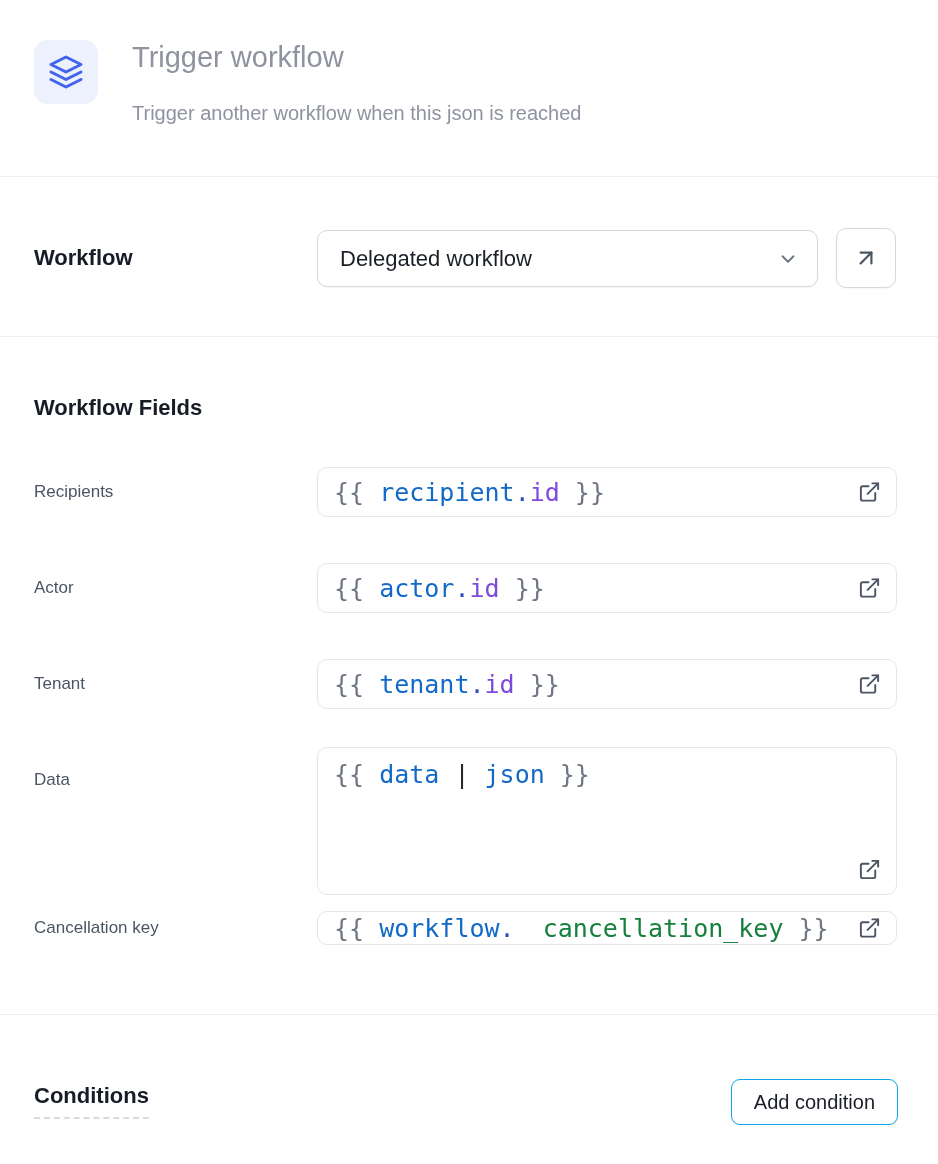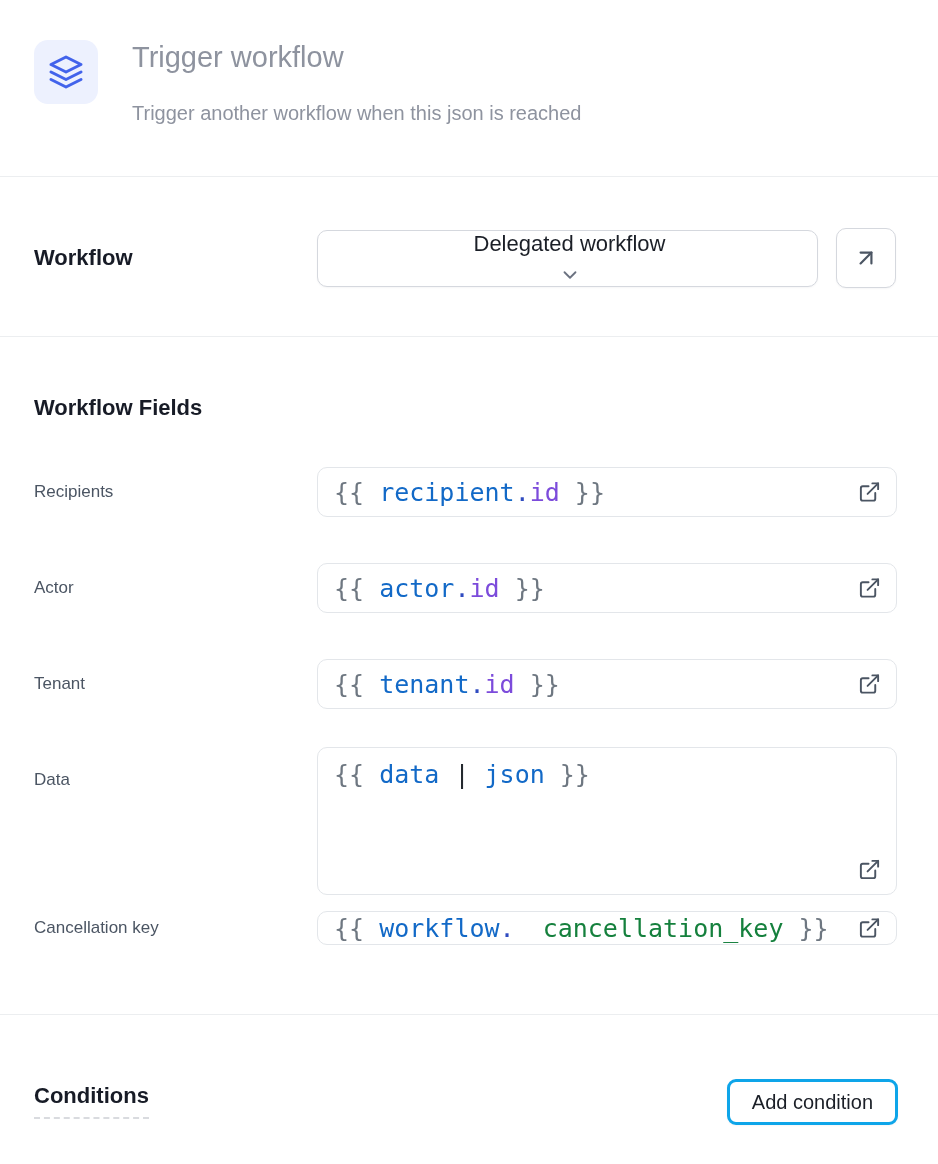--- a/index.html
+++ b/index.html
@@ -12,21 +12,21 @@
   .hdr-title{position:absolute;left:132px;top:40px;font-size:29px;line-height:34px;font-weight:400;color:#8e939f;}
   .hdr-sub{position:absolute;left:132px;top:101px;font-size:20px;line-height:24px;font-weight:400;color:#8e939f;}
 
   .divider{position:absolute;left:0;right:0;height:1px;background:#eceef0;}
   #div1{top:176px;} #div2{top:336px;} #div3{top:1014px;}
 
   
   .wf-label{position:absolute;left:34px;top:246px;font-size:22px;line-height:24px;font-weight:700;color:#171b26;}
   .select{position:absolute;left:317px;top:230px;width:501px;height:57px;box-sizing:border-box;
           background:#fff;border:1px solid #d5d8de;border-radius:10px;display:flex;align-items:center;
-          padding:0 18px 0 22px;cursor:pointer;box-shadow:0 1px 2px rgba(16,24,40,.04);flex-direction:column;}
+          padding:0 18px 0 22px;cursor:pointer;box-shadow:0 1px 2px rgba(16,24,40,.04);}
   .select-text{font-size:22px;font-weight:500;color:#1b1f27;flex:1;}
   .sq-btn{position:absolute;left:836px;top:228px;width:60px;height:60px;box-sizing:border-box;background:#fff;
           border:1px solid #d5d8de;border-radius:10px;display:flex;align-items:center;justify-content:center;
           cursor:pointer;box-shadow:0 1px 2px rgba(16,24,40,.04);}
 
   
   .sec-heading{position:absolute;left:34px;top:396px;font-size:22px;line-height:24px;font-weight:700;color:#171b26;}
   .frow{position:absolute;left:0;right:0;}
   .flabel{position:absolute;left:34px;font-size:17px;line-height:24px;color:#4b5563;}
   .fbox{position:absolute;left:317px;right:41px;top:0;bottom:0;box-sizing:border-box;background:#fff;
@@ -35,21 +35,21 @@
          font-family:"DejaVu Sans Mono",monospace;font-size:25px;white-space:pre;}
   .fcode.top{align-items:flex-start;padding-top:12px;}
   .ext{position:absolute;right:15px;display:flex;cursor:pointer;}
   .ext.mid{top:50%;transform:translateY(-50%);}
   .ext.bot{bottom:13px;}
 
   
   .cond-heading{position:absolute;left:34px;top:1084px;font-size:22px;line-height:24px;font-weight:700;color:#171b26;
                 border-bottom:2px dashed #d9dbdf;padding-bottom:9px;}
   .add-btn{position:absolute;right:40px;top:1079px;height:46px;box-sizing:border-box;background:#fff;
-           border:3px solid #0ea5e9;border-radius:9px;padding:0 22px;display:flex;align-items:center;
+           border:1px solid #0ea5e9;border-radius:9px;padding:0 22px;display:flex;align-items:center;
            font-size:20px;font-weight:500;color:#1b1f27;cursor:pointer;box-shadow:0 1px 2px rgba(16,24,40,.04);}
 </style>
 </head>
 <body>
 
 <div id="page">
 
   <div class="icon-box">
     <span style="display:flex;">
       <svg viewBox="0 0 24 24" width="36" height="36" fill="none" stroke="#4263eb" stroke-width="2" stroke-linecap="round" stroke-linejoin="round">

